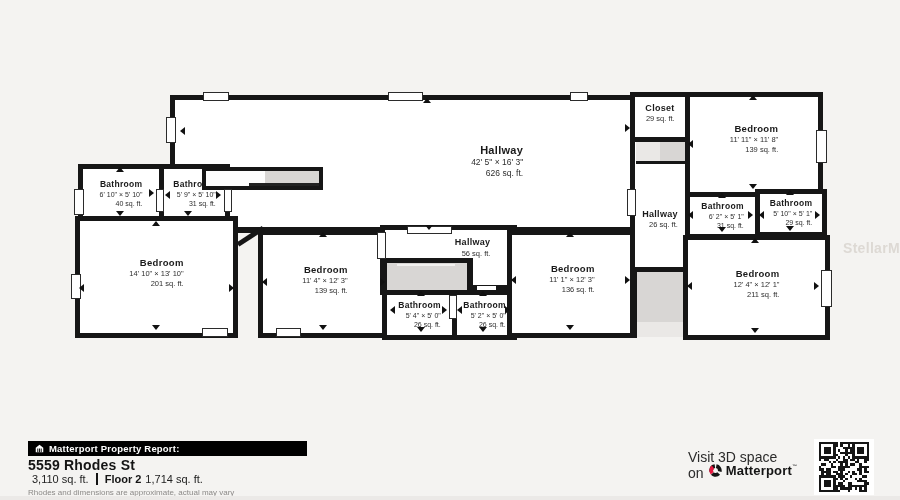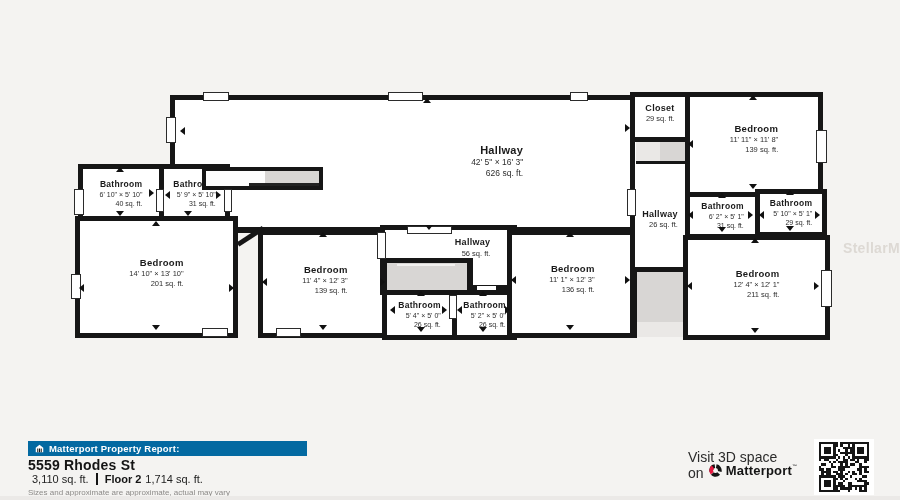--- a/index.html
+++ b/index.html
@@ -58,21 +58,21 @@
   .tri{position:absolute;width:0;height:0;z-index:8}
   .au{border-left:4px solid transparent;border-right:4px solid transparent;border-bottom:5px solid #111}
   .ad{border-left:4px solid transparent;border-right:4px solid transparent;border-top:5px solid #111}
   .al{border-top:4px solid transparent;border-bottom:4px solid transparent;border-right:5px solid #111}
   .ar{border-top:4px solid transparent;border-bottom:4px solid transparent;border-left:5px solid #111}
 
   .watermark{position:absolute;left:843px;top:240px;font-size:14px;font-weight:bold;
              color:#ddd9d4;z-index:1;letter-spacing:.3px}
 
   
-  .badge{position:absolute;left:28px;top:441px;width:279px;height:15px;background:#0369a1;color:#fff;
+  .badge{position:absolute;left:28px;top:441px;width:279px;height:15px;background:#000000;color:#fff;
          display:flex;align-items:center;gap:5px;padding-left:7px;box-sizing:border-box;z-index:9}
   .badge-text{font-size:9.5px;font-weight:bold;letter-spacing:.2px}
   .address{position:absolute;left:28px;top:457px;font-size:14px;font-weight:bold;color:#141414;
            letter-spacing:.2px;z-index:9}
   .metrics{position:absolute;left:28px;top:473px;font-size:11px;color:#222;display:flex;
            align-items:center;z-index:9;white-space:nowrap}
   .metrics .b{font-weight:bold;color:#141414}
   .metrics .v{margin-left:4px}
   .mdivider{width:2px;height:12px;background:#141414;margin:0 7px}
   .disclaimer{position:absolute;left:28px;top:488px;font-size:8px;color:#8c8a88;z-index:9}
@@ -301,21 +301,21 @@
     </svg>
     <span class="badge-text">Matterport Property Report:</span>
   </div>
   <div class="address">5559 Rhodes St</div>
   <div class="metrics">
     <span class="v">3,110 sq. ft.</span>
     <span class="mdivider"></span>
     <span class="b">Floor 2</span>
     <span class="v">1,714 sq. ft.</span>
   </div>
-  <div class="disclaimer">Sizes and approximate are approximate, actual may vary</div>
+  <div class="disclaimer">Rhodes and dimensions are approximate, actual may vary</div>
 
   <div class="visit">Visit 3D space on</div>
   <div class="brandrow">
     <svg width="13" height="13" viewBox="0 0 24 24">
       <g fill="none" stroke-linecap="butt">
         <circle cx="12" cy="12" r="8" stroke="#141414" stroke-width="7" stroke-dasharray="12.8 4" transform="rotate(-80 12 12)"></circle>
         <circle cx="12" cy="12" r="8" stroke="#e5173f" stroke-width="7" stroke-dasharray="12.8 37.5" transform="rotate(140 12 12)"></circle>
       </g>
     </svg>
     <span class="brandword"><span>Matterport</span><span class="tm">™</span></span>

